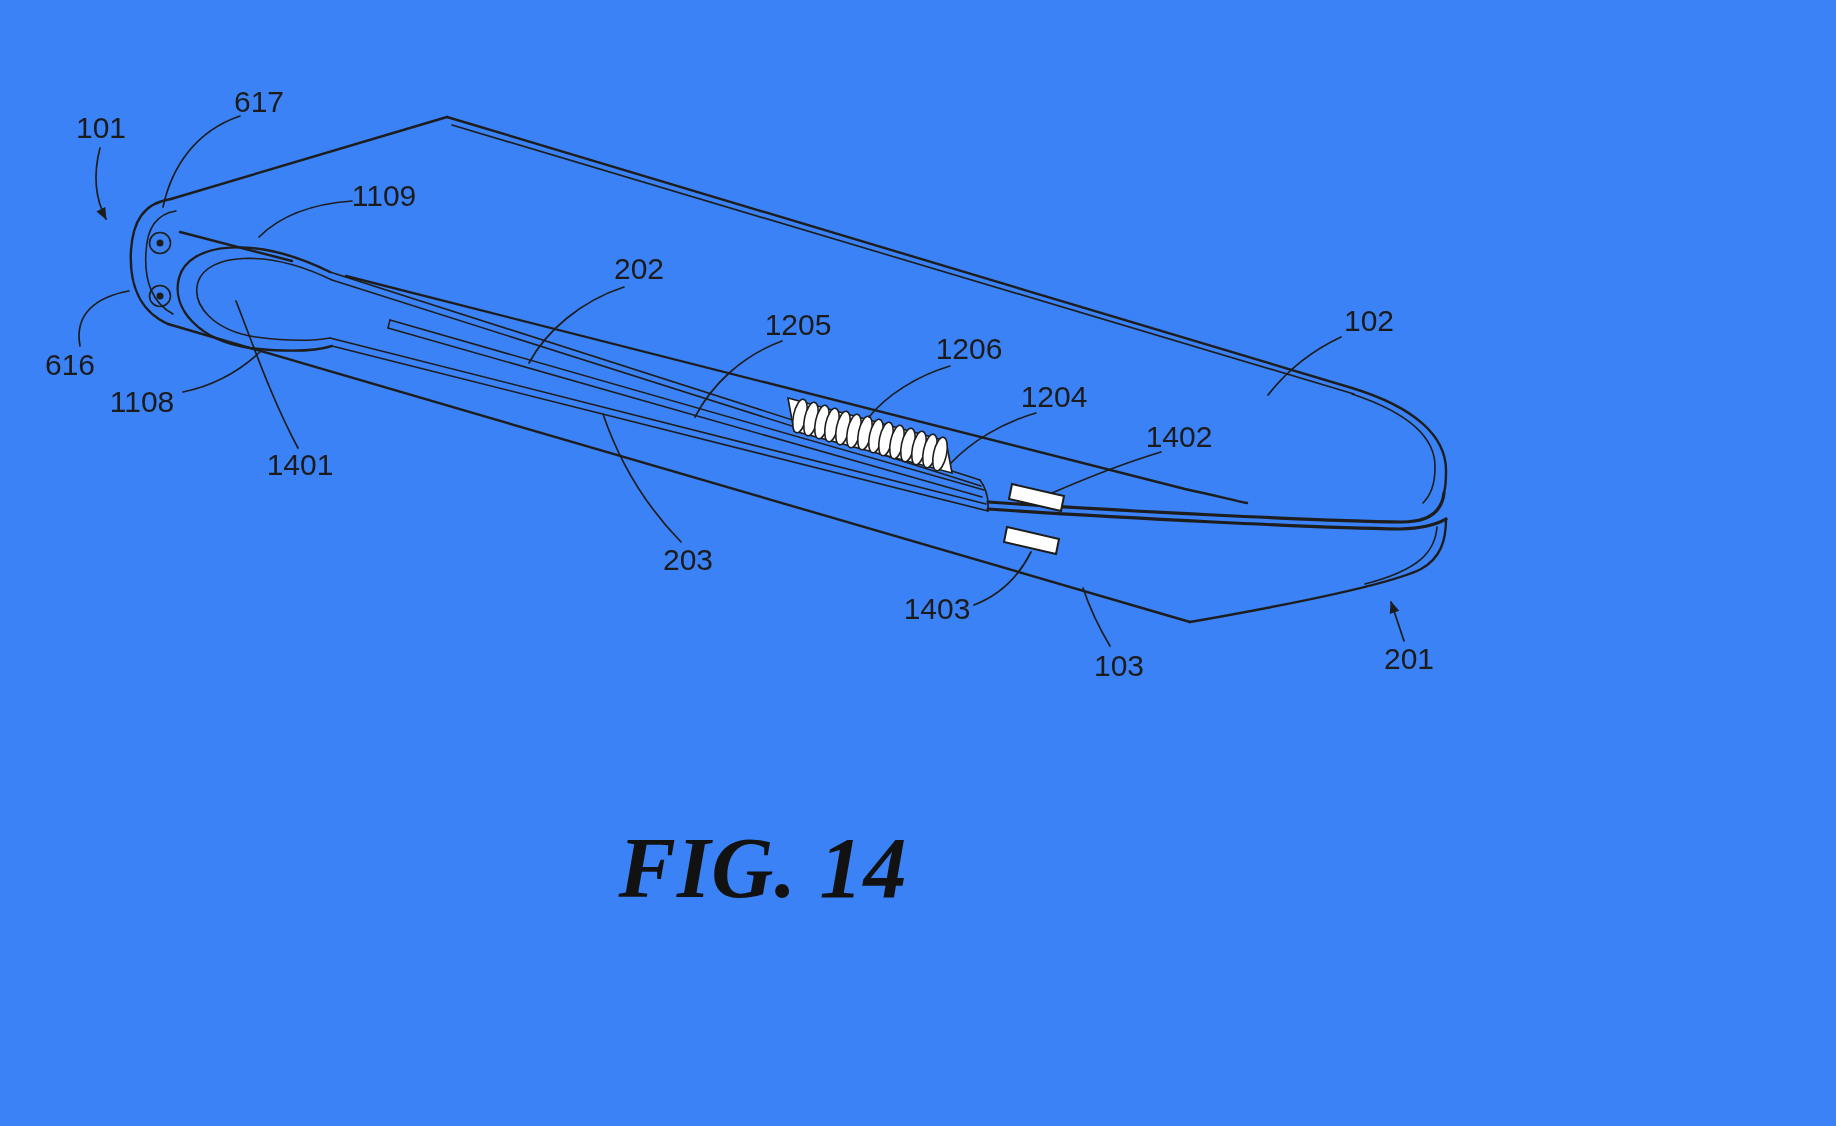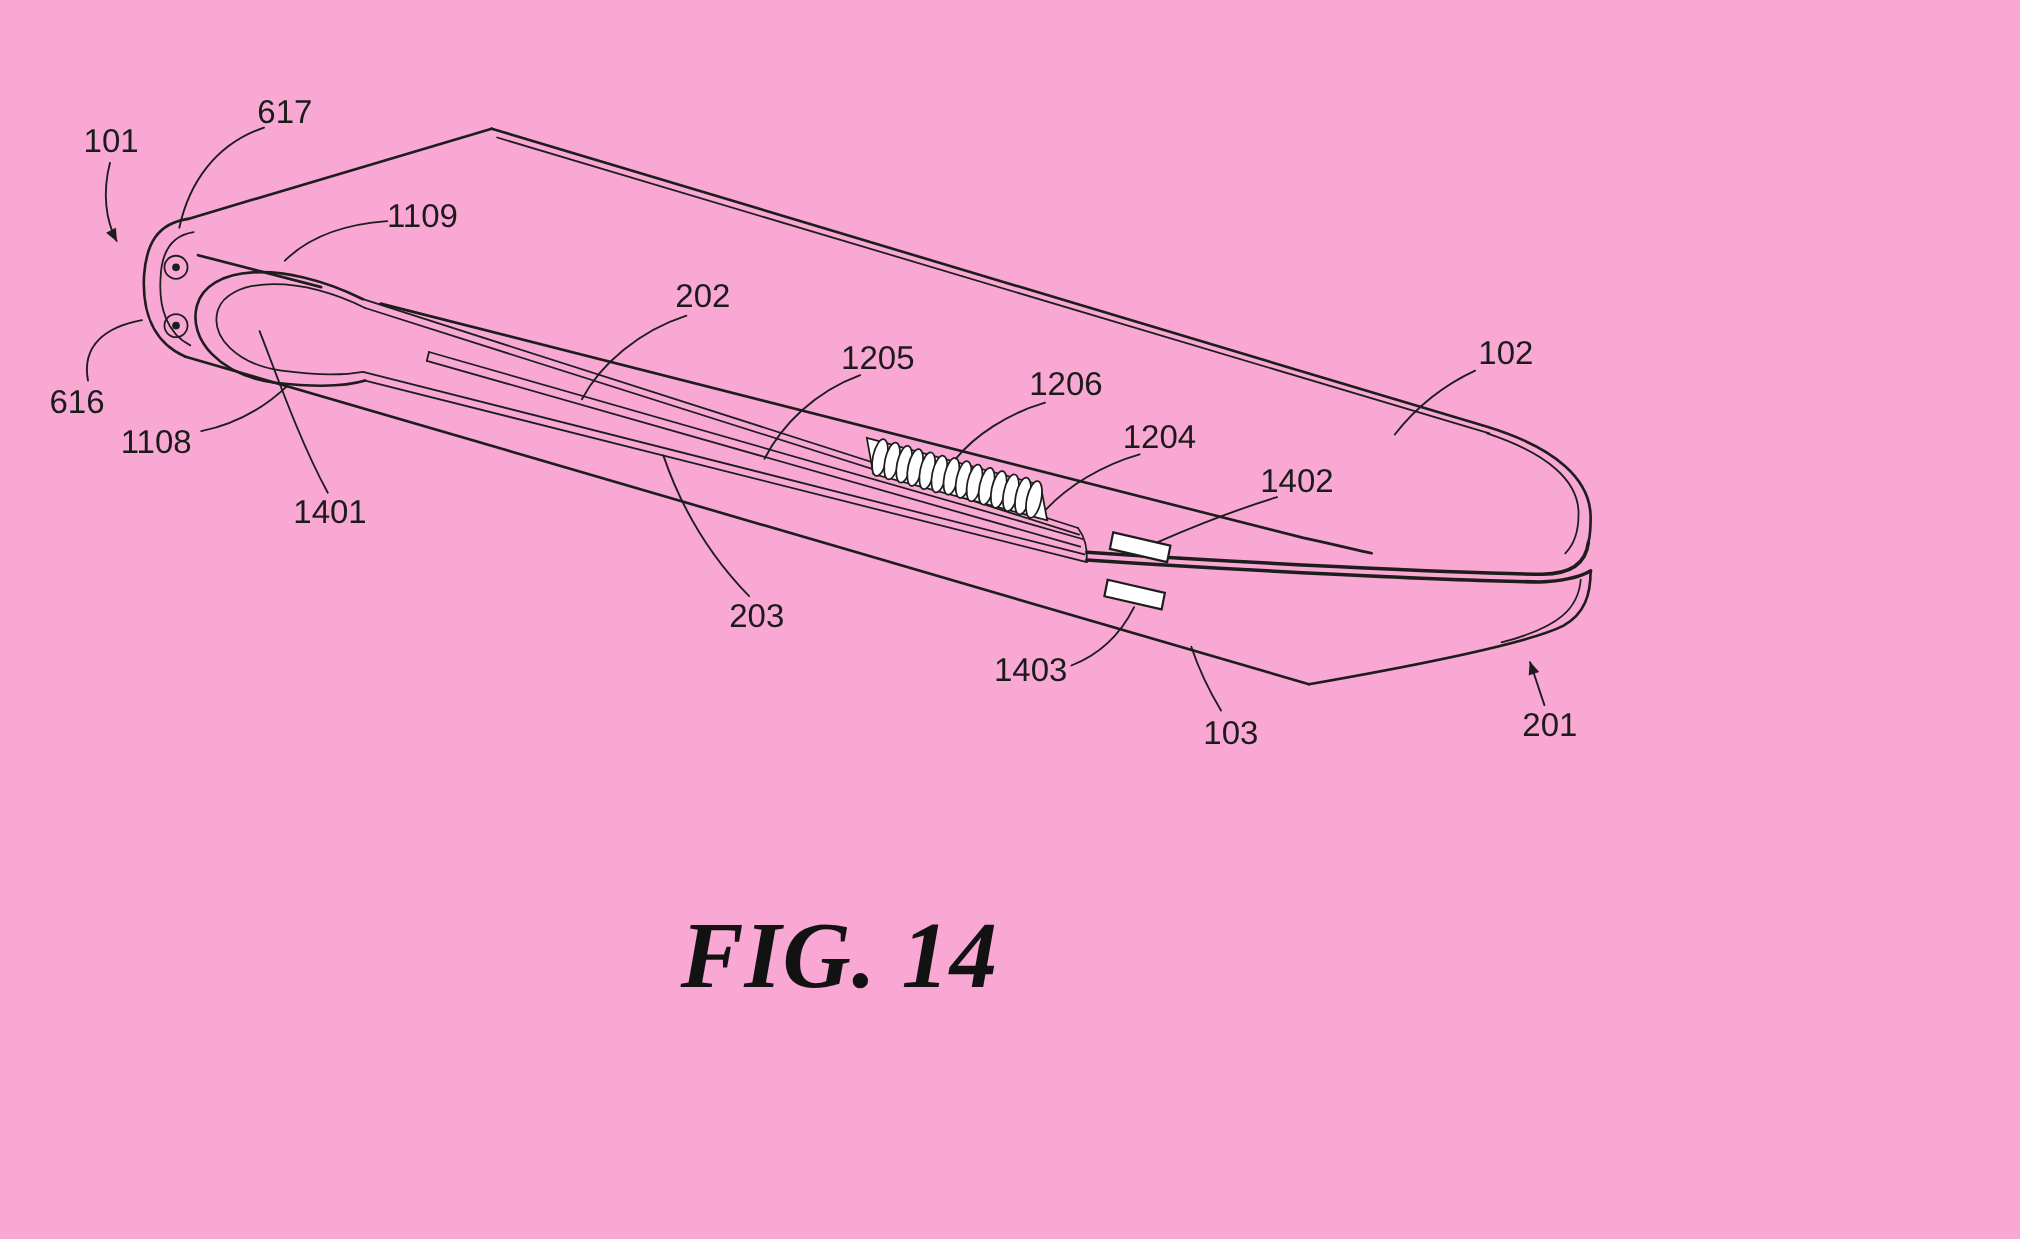--- a/index.html
+++ b/index.html
@@ -1,20 +1,20 @@
 <!DOCTYPE html>
 <html><head>
 <meta charset="utf-8">
 <style>
   html, body { margin: 0; padding: 0; background: #ffffff; }
   .stage {
     position: relative;
     width: 1836px;
     height: 1126px;
-    background: #f9a8d4;
+    background: #3b82f6;
     overflow: hidden;
     font-family: "Liberation Sans", sans-serif;
     text-decoration: underline;
   }
   .stage svg { position: absolute; left: 0; top: 0; display: block; }
   .ln     { fill: none; stroke: #1d1d1d; stroke-width: 2.4; stroke-linecap: round; stroke-linejoin: round; }
   .thin   { stroke-width: 1.6; }
   .seam   { fill: none; stroke: #1d1d1d; stroke-width: 3.2; stroke-linecap: round; }
   .leader { fill: none; stroke: #1d1d1d; stroke-width: 1.7; stroke-linecap: round; }
   .wfill  { fill: #ffffff; stroke: #1d1d1d; stroke-width: 1.6; }

